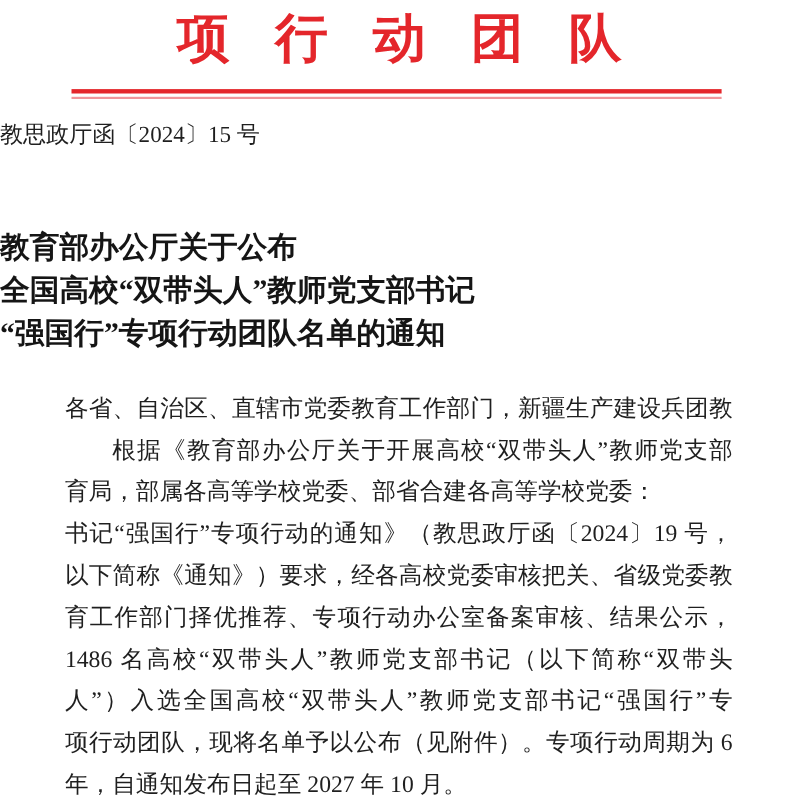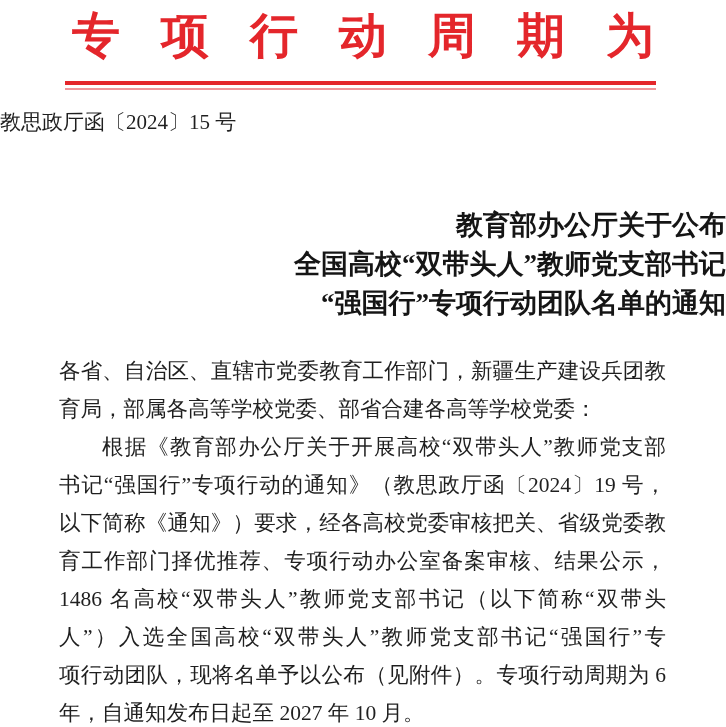--- a/index.html
+++ b/index.html
@@ -47,21 +47,21 @@
     width: 656px;
     text-align: left;
     font-size: 21px;
     line-height: 26px;
     color: #1f1f1f;
   }
   .notice-title {
     position: absolute;
     top: 206px; left: 0;
     width: 726px;
-    text-align: right;
+    text-align: left;
     font-weight: bold;
     font-size: 27px;
     line-height: 39px;
     color: #151515;
   }
   .body-block {
     position: absolute;
     top: 352px; left: 59px;
     width: 607px;
     font-size: 21.5px;
@@ -76,37 +76,37 @@
     white-space: normal;
   }
   .nl { text-align: left; }
   .ind { text-indent: 43px; }
 </style>
 </head>
 <body>
 
 <div class="page">
 
-  <h1 class="letterhead">专项行动周期为</h1>
+  <h1 class="letterhead">项行动团队</h1>
 
   <div class="rule-thick"></div>
   <div class="rule-thin"></div>
 
   <div class="doc-number">教思政厅函〔2024〕15 号</div>
 
   <div class="notice-title">
     <div>教育部办公厅关于公布</div>
     <div>全国高校“双带头人”教师党支部书记</div>
     <div>“强国行”专项行动团队名单的通知</div>
   </div>
 
   <div class="body-block">
     <div class="bline jl">各省、自治区、直辖市党委教育工作部门，新疆生产建设兵团教</div>
+    <div class="bline jl ind">根据《教育部办公厅关于开展高校“双带头人”教师党支部</div>
     <div class="bline nl">育局，部属各高等学校党委、部省合建各高等学校党委：</div>
-    <div class="bline jl ind">根据《教育部办公厅关于开展高校“双带头人”教师党支部</div>
     <div class="bline jl">书记“强国行”专项行动的通知》（教思政厅函〔2024〕19 号，</div>
     <div class="bline jl">以下简称《通知》）要求，经各高校党委审核把关、省级党委教</div>
     <div class="bline jl">育工作部门择优推荐、专项行动办公室备案审核、结果公示，</div>
     <div class="bline jl">1486 名高校“双带头人”教师党支部书记（以下简称“双带头</div>
     <div class="bline jl">人”）入选全国高校“双带头人”教师党支部书记“强国行”专</div>
     <div class="bline jl">项行动团队，现将名单予以公布（见附件）。专项行动周期为 6</div>
     <div class="bline nl">年，自通知发布日起至 2027 年 10 月。</div>
   </div>
 
 </div>

